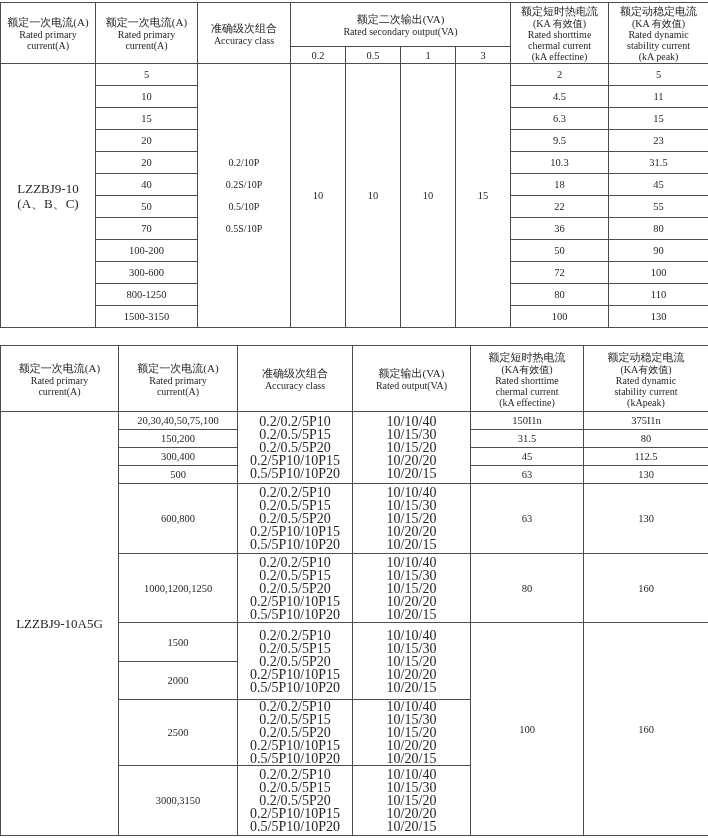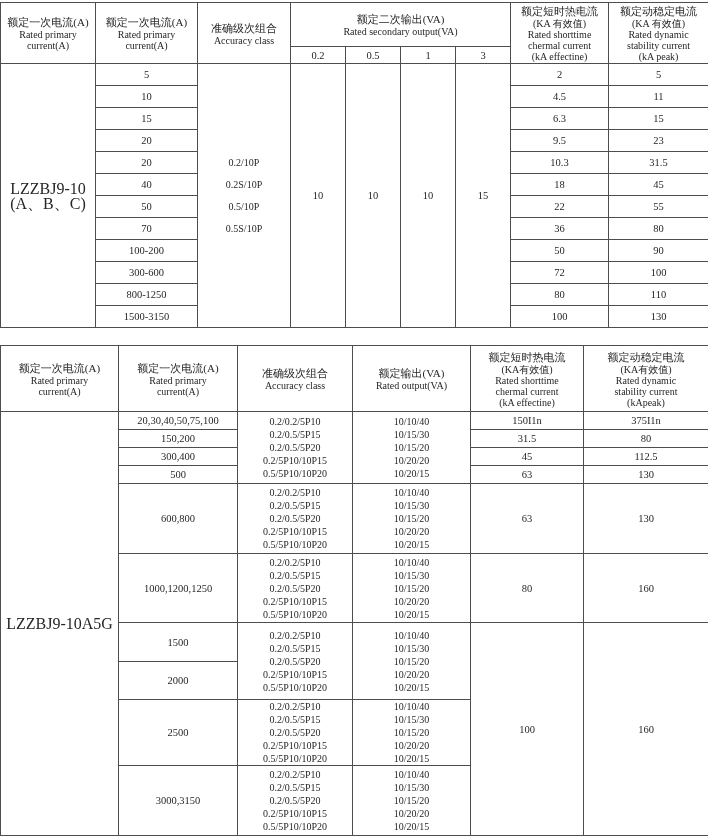--- a/index.html
+++ b/index.html
@@ -16,23 +16,23 @@
   }
   .t1 { position:absolute; left:0; top:2px; }
   .t2 { position:absolute; left:0; top:345px; }
   .zh  { font-size:11px;  line-height:14px; }
   .en  { font-size:10px; line-height:11px; }
   .num { font-size:10.5px; }
   .t1 tr.hmain { height:44px; }
   .t1 tr.hsub  { height:17px; }
   .t1 tr.r     { height:22px; }
   .t1 .acc div { font-size:10px; line-height:22px; }
-  .model div   { font-size:16px; line-height:15px; }
+  .model div   { font-size:13px; line-height:15px; }
   .t2 tr.hmain { height:66px; }
-  .ml div { font-size:10px; line-height:13px; }
+  .ml div { font-size:14px; line-height:13px; }
   .rA { height:18px; } .rB { height:70px; } .rC { height:69px; }
   .rD { height:39px; } .rE { height:38px; } .rF { height:63px; } .rG { height:70px; }
   .watermark {
     position:absolute; left:566px; top:4px; color:#cdcdcd;
     font-size:12px; letter-spacing:2px; z-index:3; pointer-events:none;
     font-family:"Liberation Sans","DejaVu Sans",sans-serif;
   }
 </style>
 </head>
 <body>

